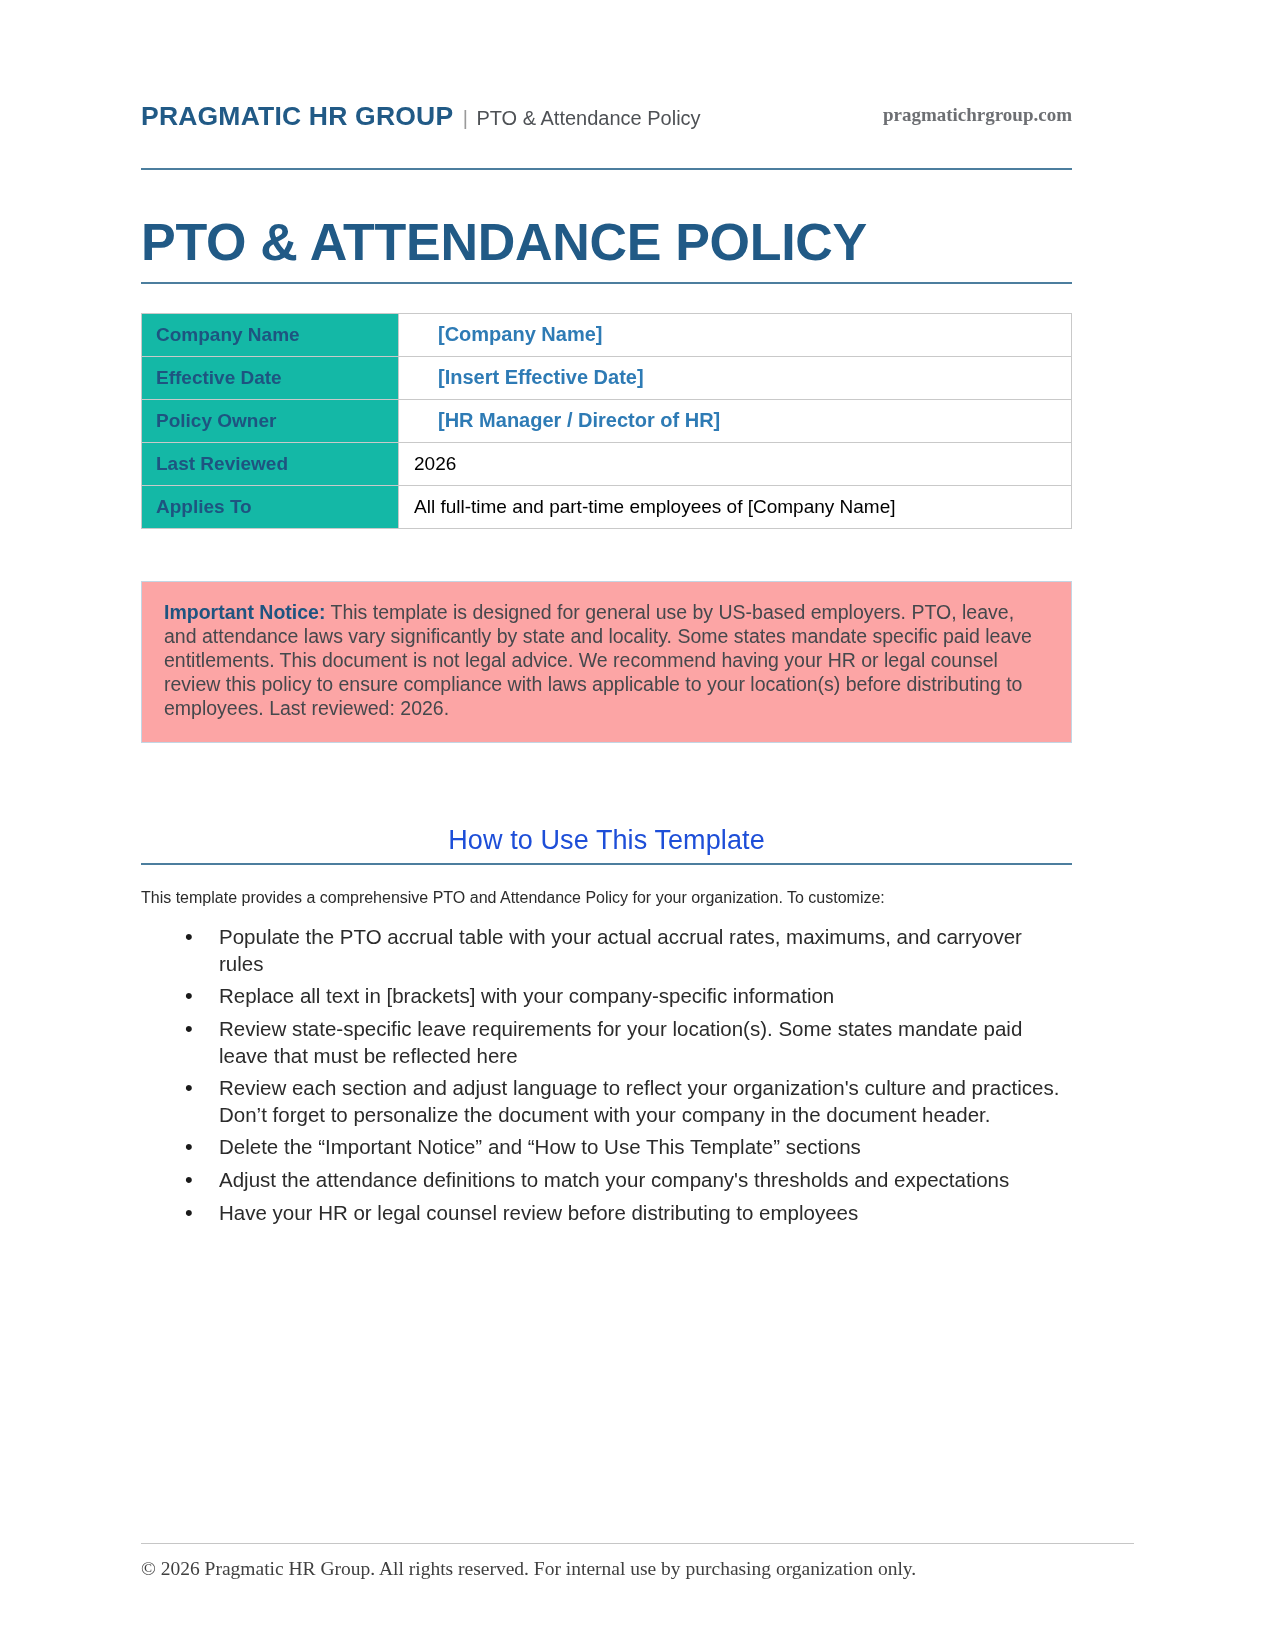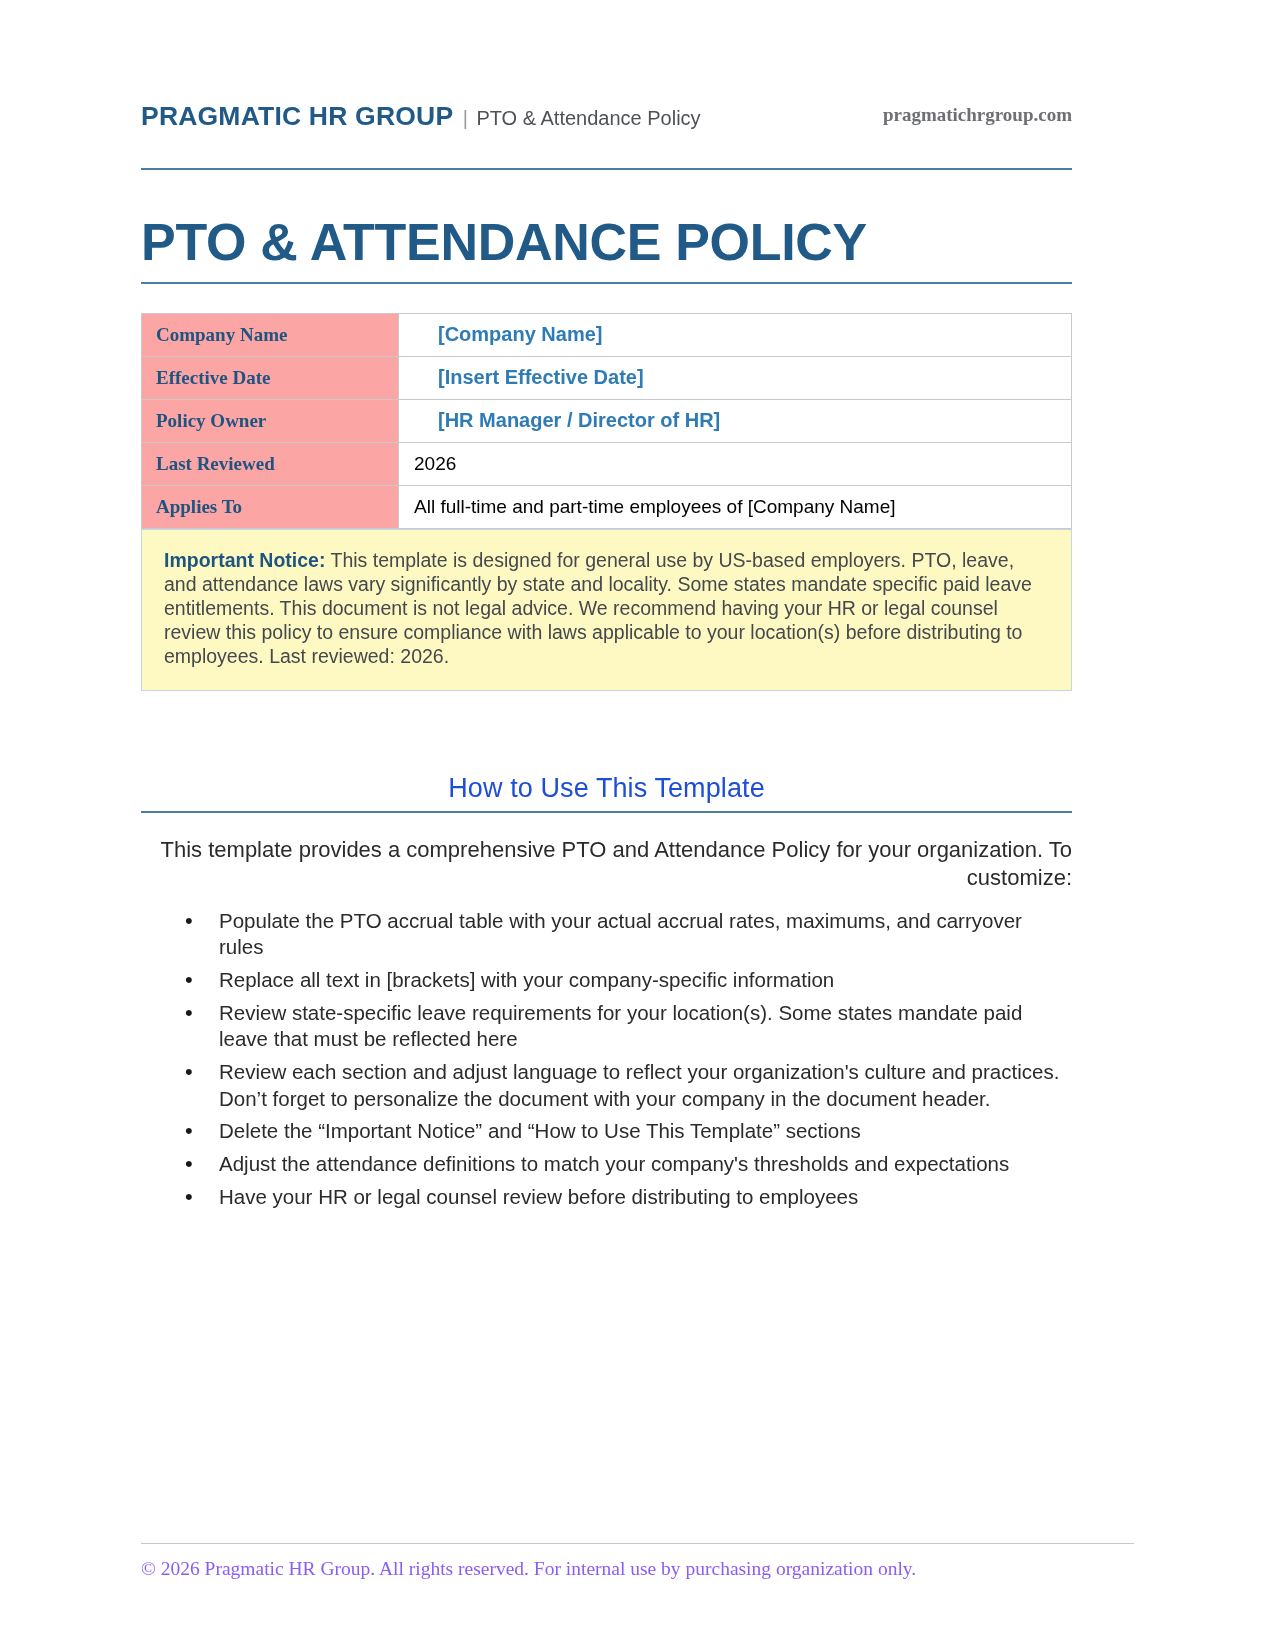--- a/index.html
+++ b/index.html
@@ -107,39 +107,39 @@
   }
   .meta-table td {
     border: 1px solid #c9c9c9;
     height: 42px;
     vertical-align: middle;
     padding: 0 0 0 14px;
     font-size: 19px;
   }
   .meta-table td.k {
     width: 242px;
-    background: #fca5a5;
+    background: #14b8a6;
     color: #1e5480;
     font-weight: bold;
-    font-family: Liberation Serif, serif;
   }
   .meta-table td.v {
     color: #000000;
     padding-left: 15px;
   }
   .meta-table td.v.placeholder {
     color: #2e7bb5;
     font-weight: bold;
     font-size: 20px;
     padding-left: 39px;
   }
 
   
   .notice {
-    background: #fef9c3;
+    margin-top: 52px;
+    background: #fca5a5;
     border: 1px solid #c3d6e4;
     padding: 19px 24px 21px 22px;
     box-sizing: border-box;
     width: 931px;
   }
   .notice p {
     margin: 0;
     font-size: 19.5px;
     line-height: 1.23;
     color: #45484c;
@@ -161,24 +161,23 @@
     letter-spacing: 0.1px;
     text-align: center;
   }
   .section-rule {
     margin-top: 7px;
     height: 2px;
     background: #4c7e9e;
   }
   .body-text {
     margin: 23px 0 0 0;
-    font-size: 22px;
+    font-size: 16px;
     line-height: 1.28;
     color: #2b2b2b;
-    text-align: right;
   }
   ul.bullets {
     margin: 16px 0 0 0;
     padding: 0 0 0 0;
     list-style: none;
   }
   ul.bullets li {
     position: relative;
     margin: 0 0 6px 0;
     padding-left: 78px;
@@ -203,21 +202,21 @@
     top: 1543px;
   }
   .footer-rule {
     height: 1px;
     background: #c6c6c6;
   }
   .footer-text {
     margin-top: 14px;
     font-family: "Liberation Serif", serif;
     font-size: 19.5px;
-    color: #8b5cf6;
+    color: #404040;
   }
 </style>
 </head>
 <body>
 
 <div class="page">
 
   <div class="content">
 
     <div class="doc-header">

